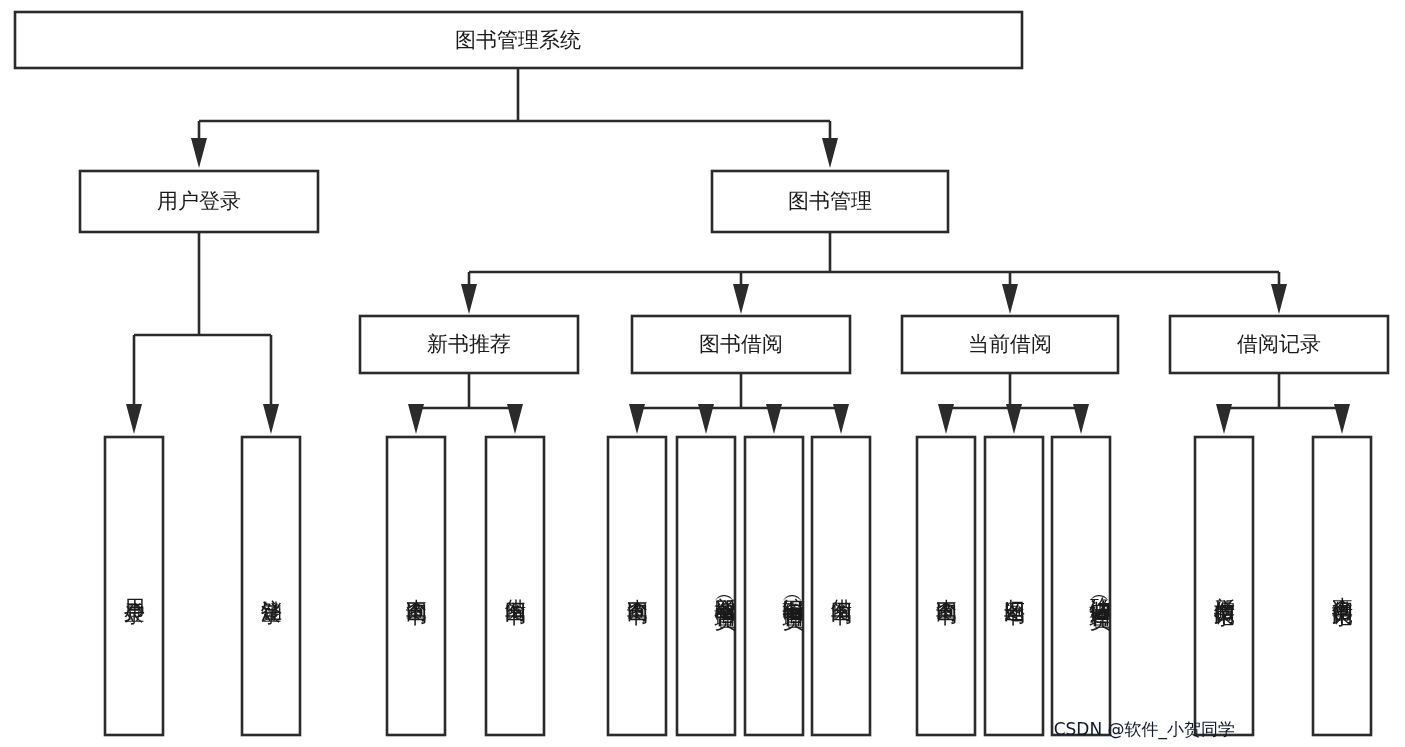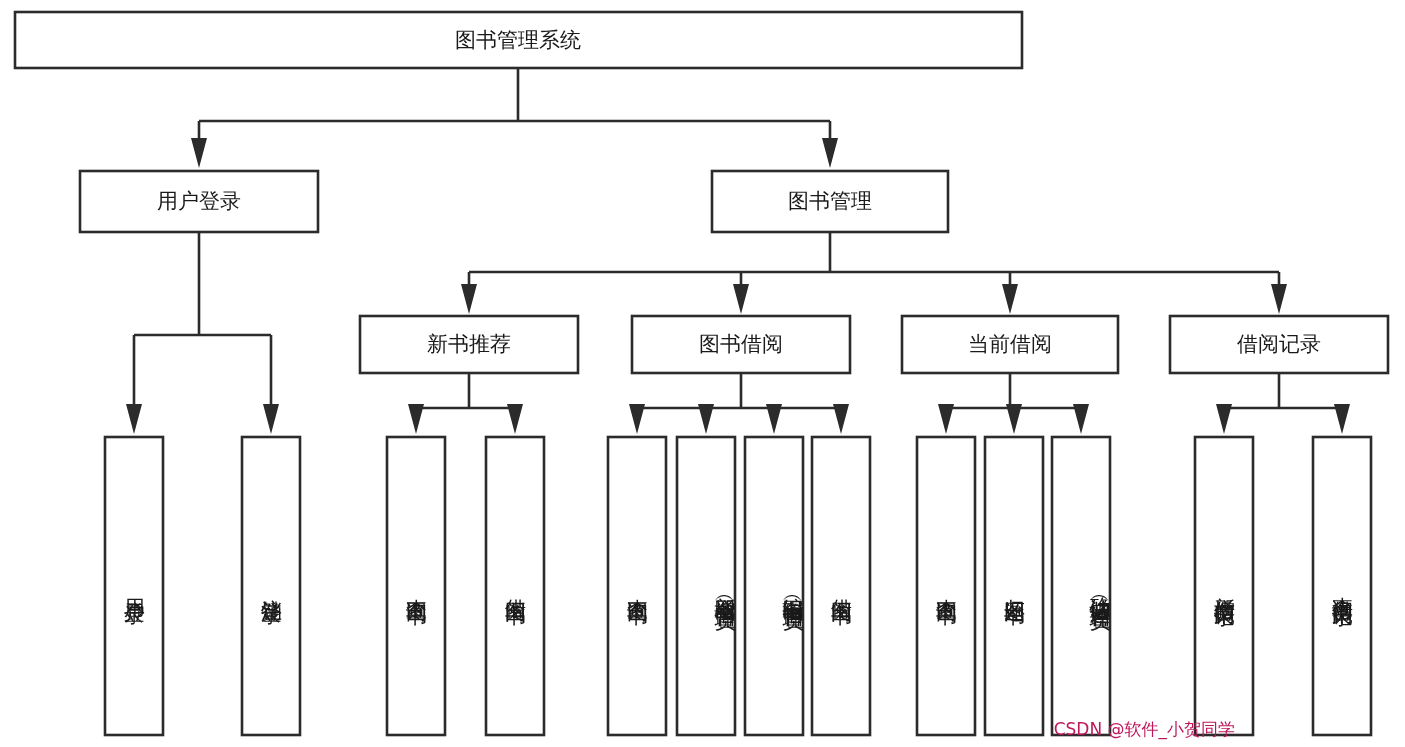--- a/index.html
+++ b/index.html
@@ -64,21 +64,21 @@
     text-align: center;
     white-space: nowrap;
     pointer-events: none;
   }
   .watermark {
     position: absolute;
     right: 8px;
     bottom: 6px;
     font-family: "DejaVu Sans", "Liberation Sans", sans-serif;
     font-size: 17px;
-    color: #be185d;
+    color: #0f172a;
     white-space: nowrap;
     user-select: none;
   }
 </style>
 </head>
 <body>
 
 <div id="diagram-root">
 
   <svg class="diagram-canvas" viewBox="0 0 1405 747">

